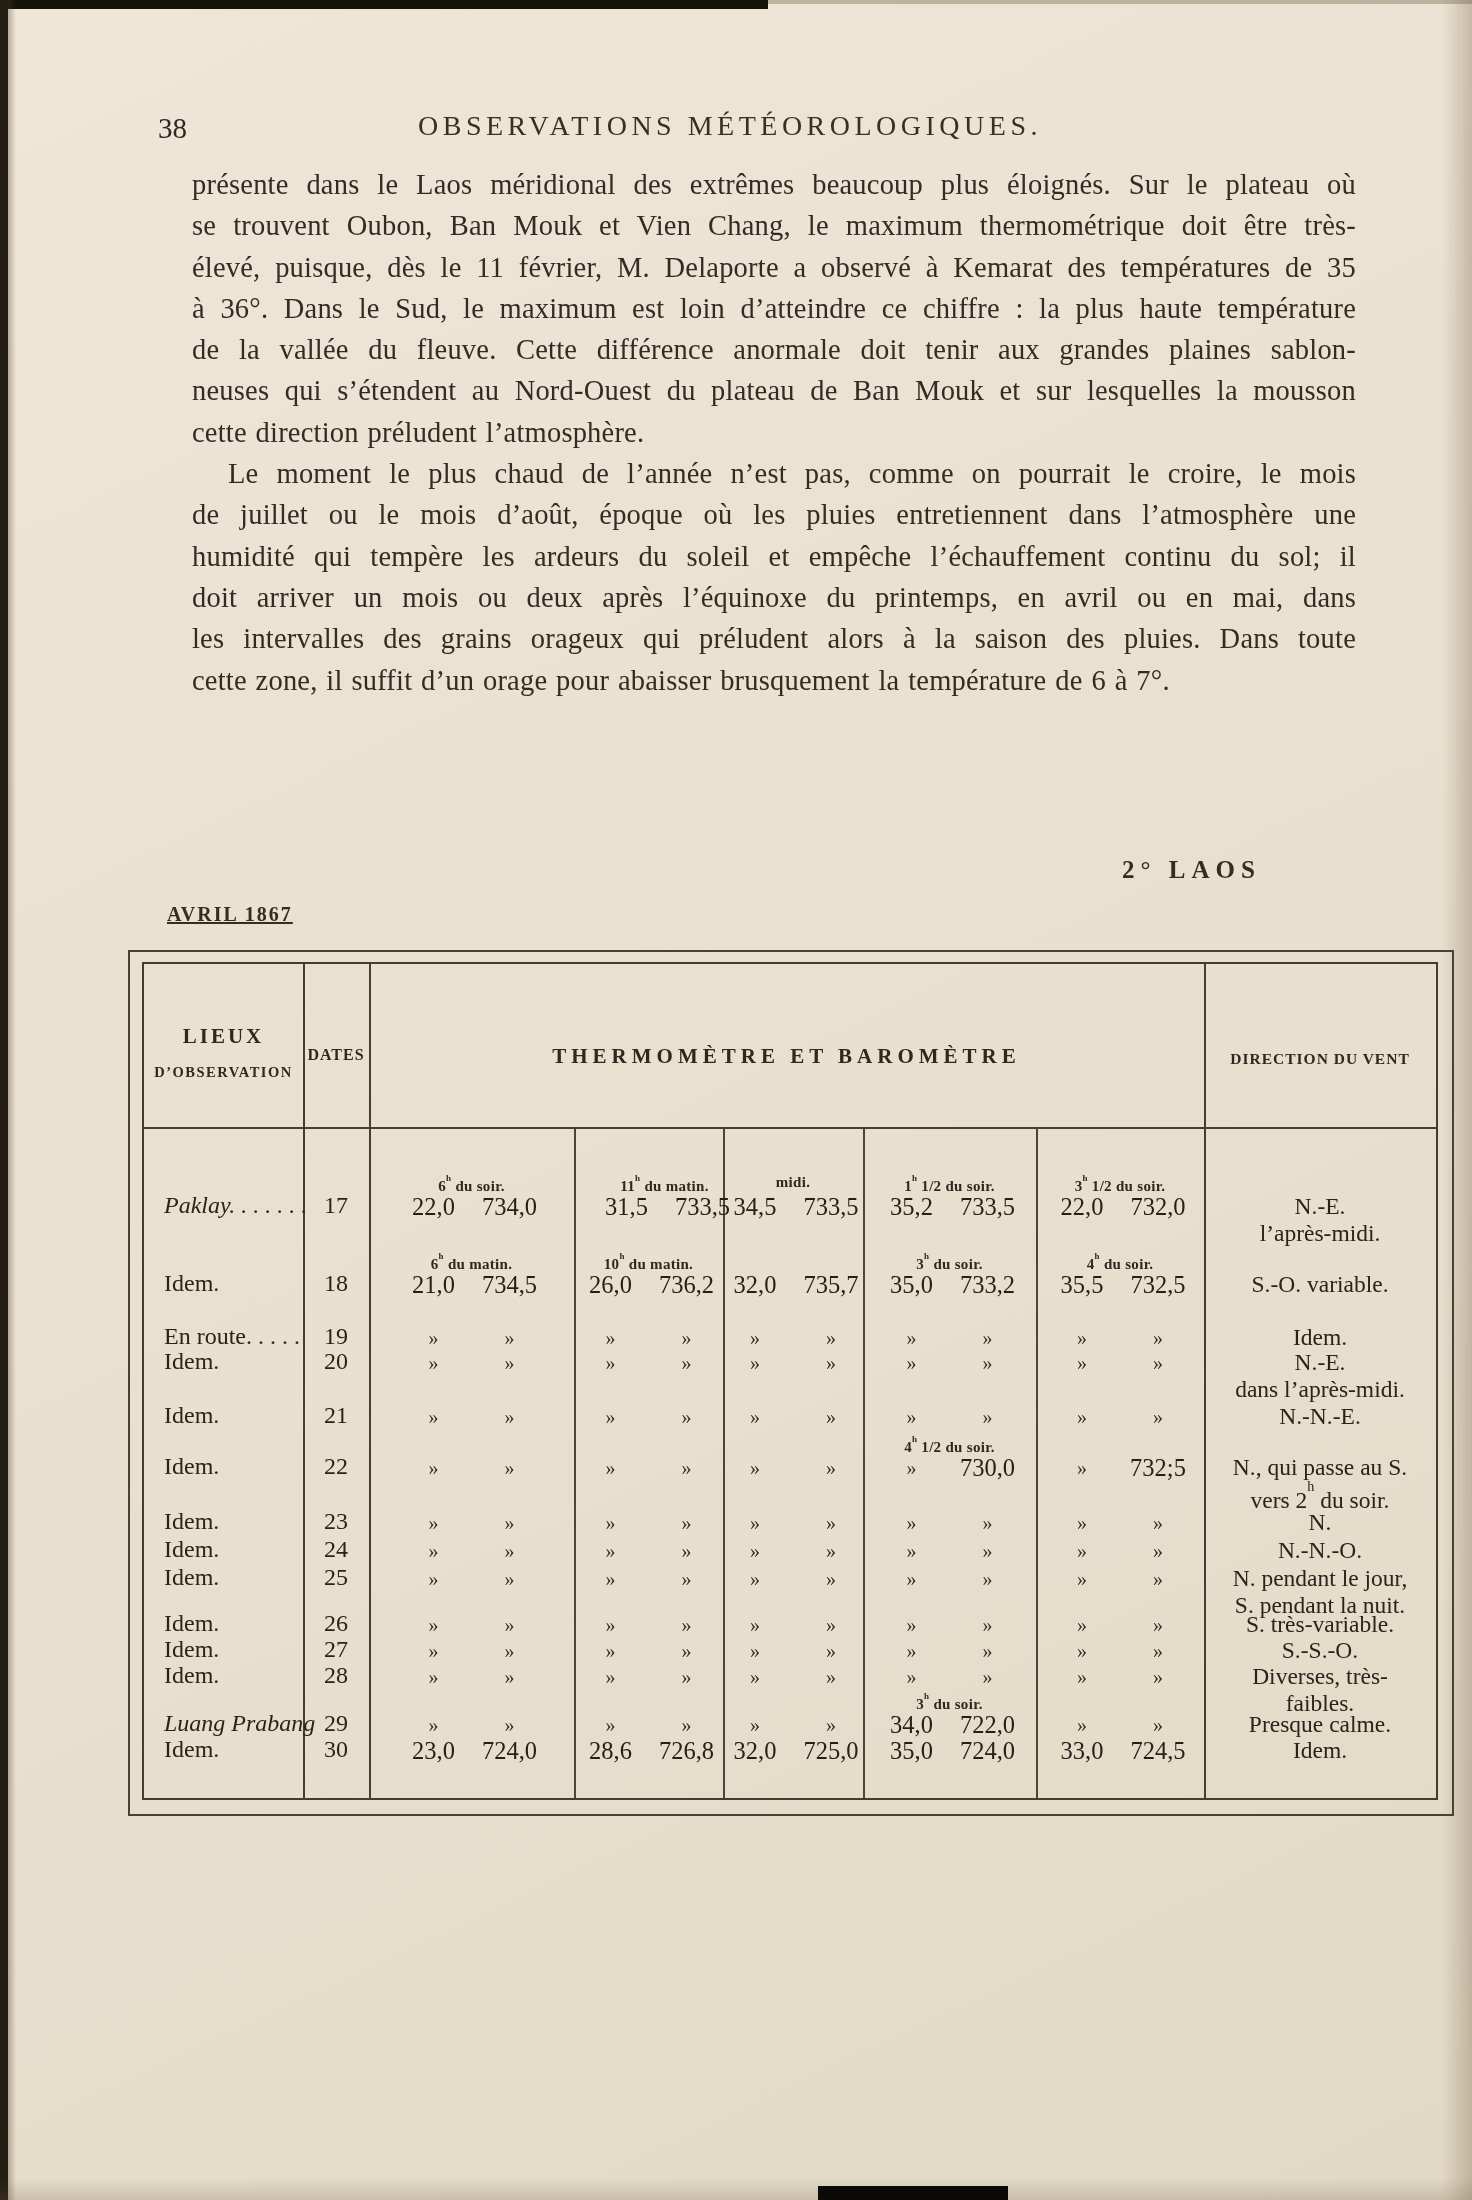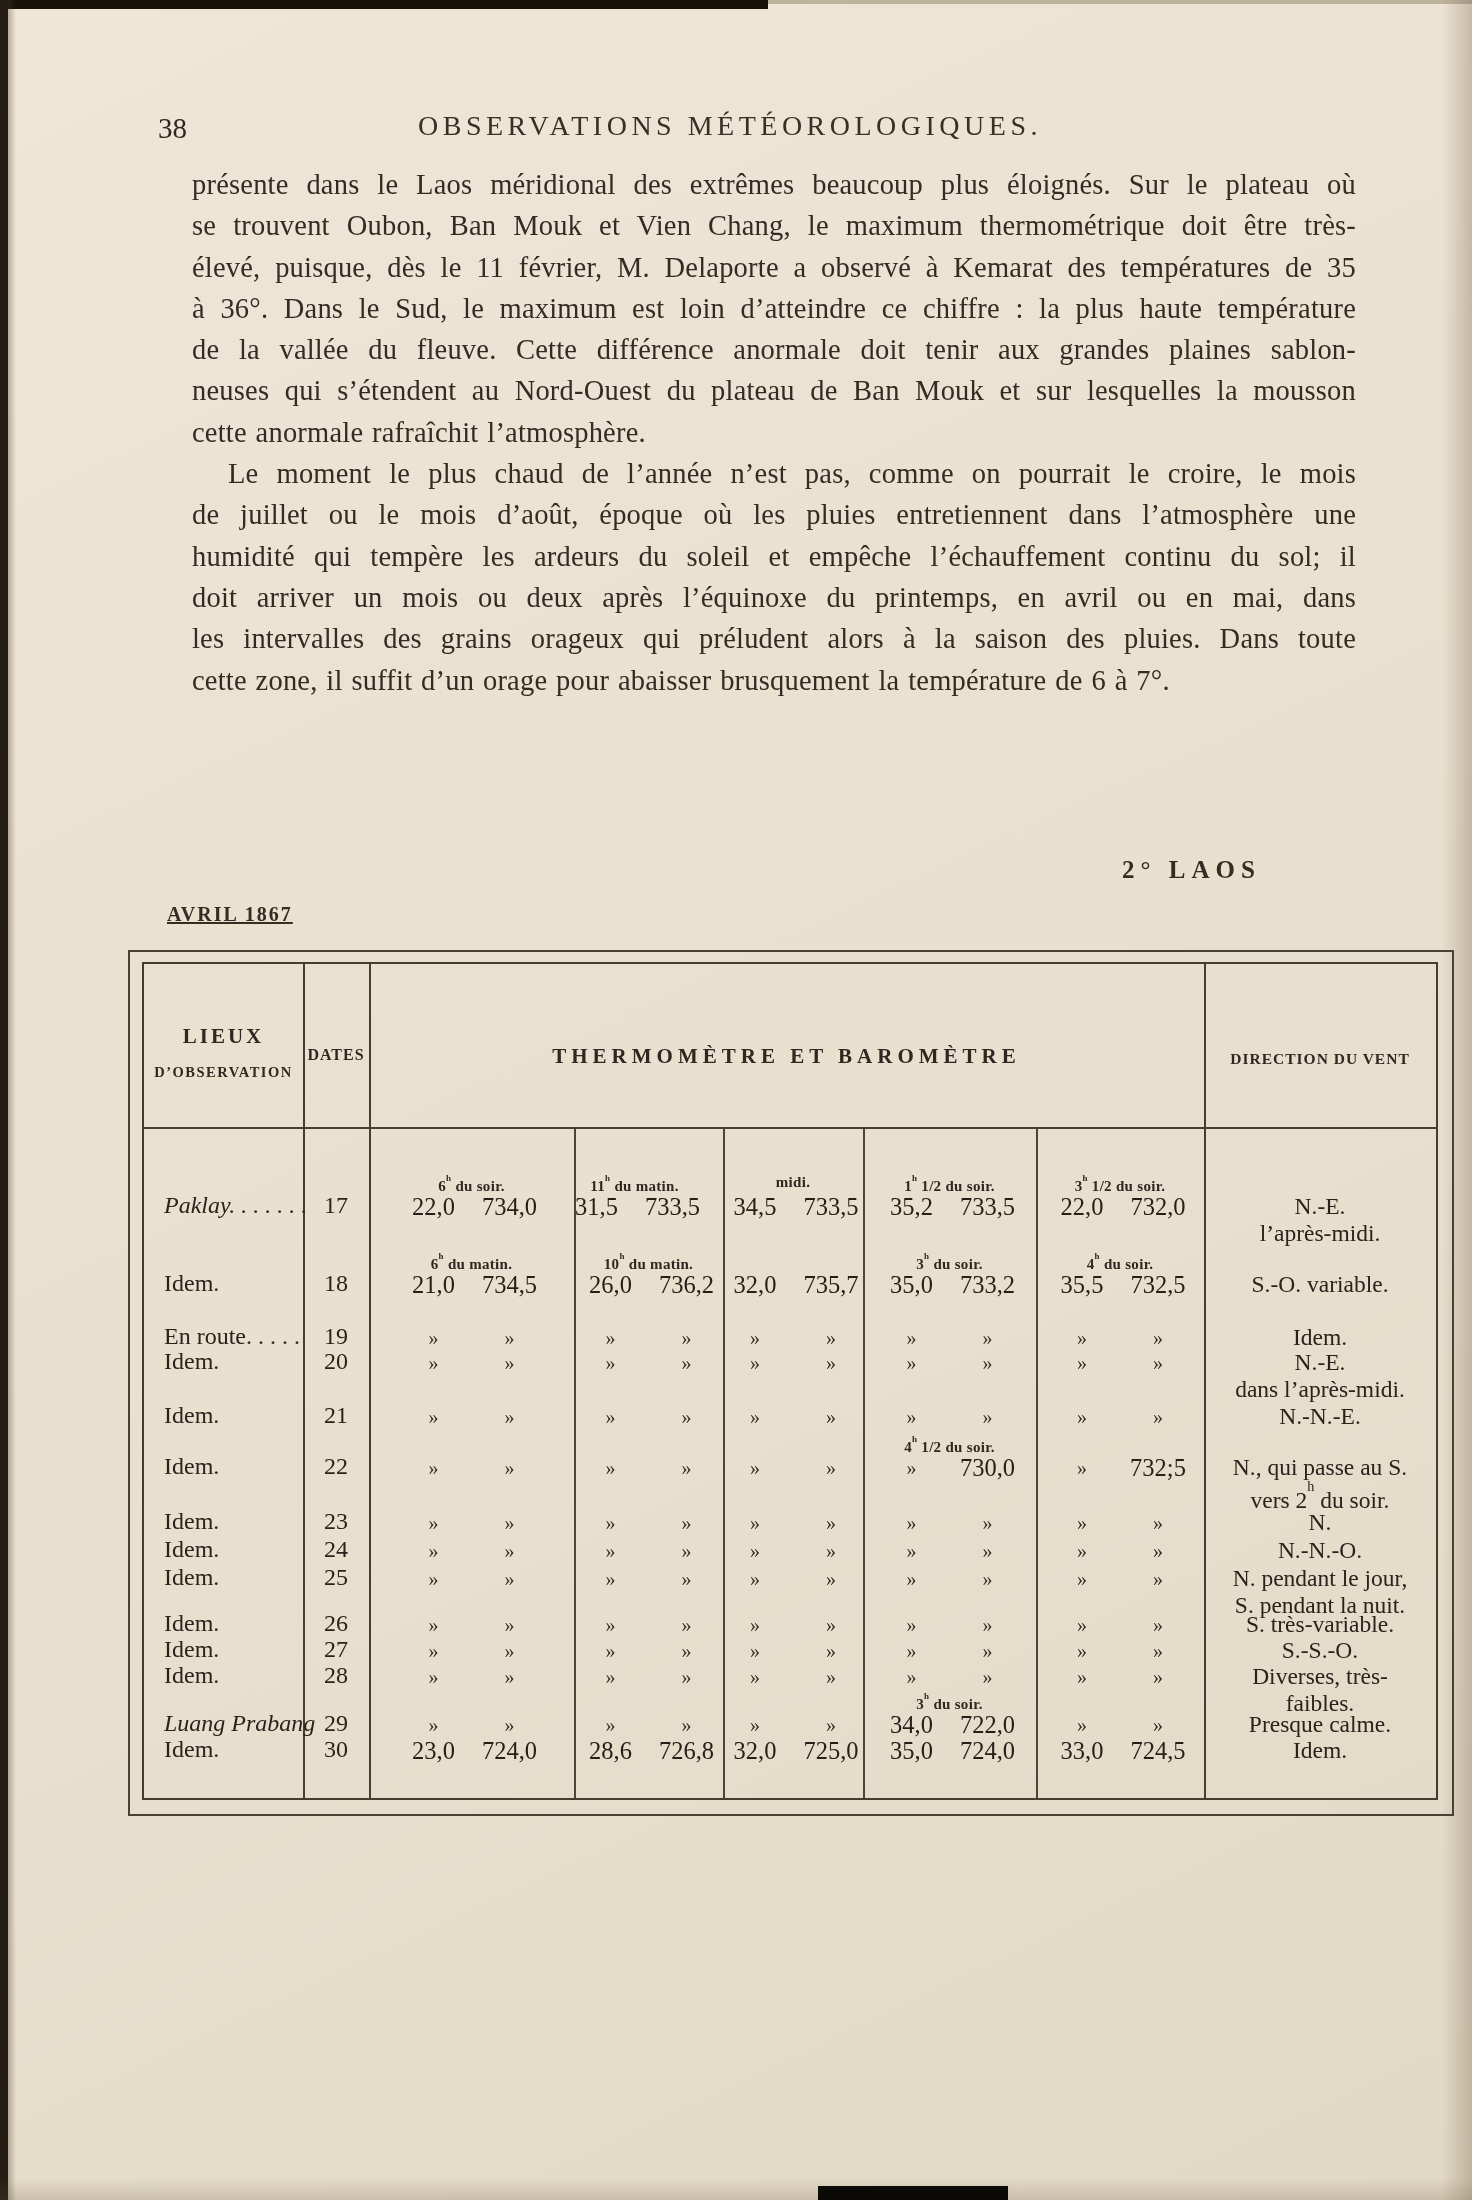--- a/index.html
+++ b/index.html
@@ -86,21 +86,21 @@
   <div class="running-title">OBSERVATIONS MÉTÉOROLOGIQUES.</div>
 
   <div class="body-text">
     <div id="para1">
         <div class="line">présente dans le Laos méridional des extrêmes beaucoup plus éloignés. Sur le plateau où</div>
         <div class="line">se trouvent Oubon, Ban Mouk et Vien Chang, le maximum thermométrique doit être très-</div>
         <div class="line">élevé, puisque, dès le 11 février, M. Delaporte a observé à Kemarat des températures de 35</div>
         <div class="line">à 36°. Dans le Sud, le maximum est loin d’atteindre ce chiffre : la plus haute température</div>
         <div class="line">de la vallée du fleuve. Cette différence anormale doit tenir aux grandes plaines sablon-</div>
         <div class="line">neuses qui s’étendent au Nord-Ouest du plateau de Ban Mouk et sur lesquelles la mousson</div>
-        <div class="line para-end">cette anormale rafraîchit l’atmosphère.</div>
+        <div class="line para-end">cette direction préludent l’atmosphère.</div>
       </div>
     <div id="para2">
         <div class="line indent">Le moment le plus chaud de l’année n’est pas, comme on pourrait le croire, le mois</div>
         <div class="line">de juillet ou le mois d’août, époque où les pluies entretiennent dans l’atmosphère une</div>
         <div class="line">humidité qui tempère les ardeurs du soleil et empêche l’échauffement continu du sol; il</div>
         <div class="line">doit arriver un mois ou deux après l’équinoxe du printemps, en avril ou en mai, dans</div>
         <div class="line">les intervalles des grains orageux qui préludent alors à la saison des pluies. Dans toute</div>
         <div class="line para-end">cette zone, il suffit d’un orage pour abaisser brusquement la température de 6 à 7°.</div>
       </div>
   </div>
@@ -129,21 +129,21 @@
       <div class="h-vent">DIRECTION DU VENT</div>
 
       <div id="tbody" style="position:absolute;inset:0;">
           <div class="place it" style="top: 226px;">Paklay. . . . . . .</div>
           <div class="date-cell" style="top: 226px;">17</div>
           <div class="tcell" style="left: 225px; width: 205px; top: 228px;">
             <div class="tlabel">6<sup class="sup-h">h</sup> du soir.</div>
             <span class="val">22,0</span>
             <span class="val">734,0</span>
           </div>
-          <div class="tcell" style="left: 416px; width: 149px; top: 228px;">
+          <div class="tcell" style="left: 446px; width: 149px; top: 228px;">
             <div class="tlabel">11<sup class="sup-h">h</sup> du matin.</div>
             <span class="val">31,5</span>
             <span class="val">733,5</span>
           </div>
           <div class="tcell" style="left: 579px; width: 140px; top: 228px;">
             <div class="tlabel">midi.</div>
             <span class="val">34,5</span>
             <span class="val">733,5</span>
           </div>
           <div class="tcell" style="left: 719px; width: 173px; top: 228px;">

